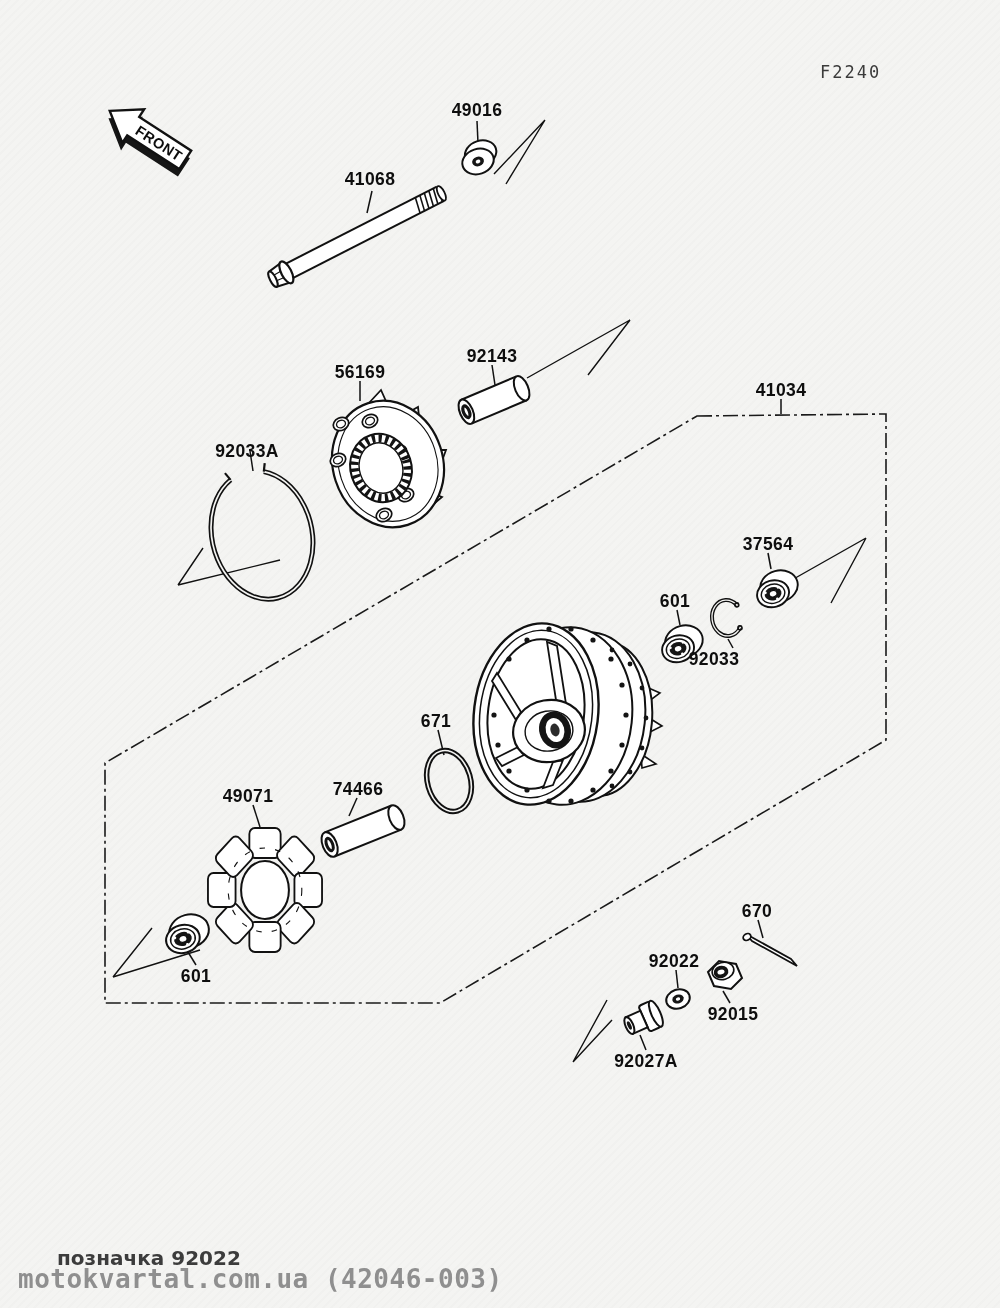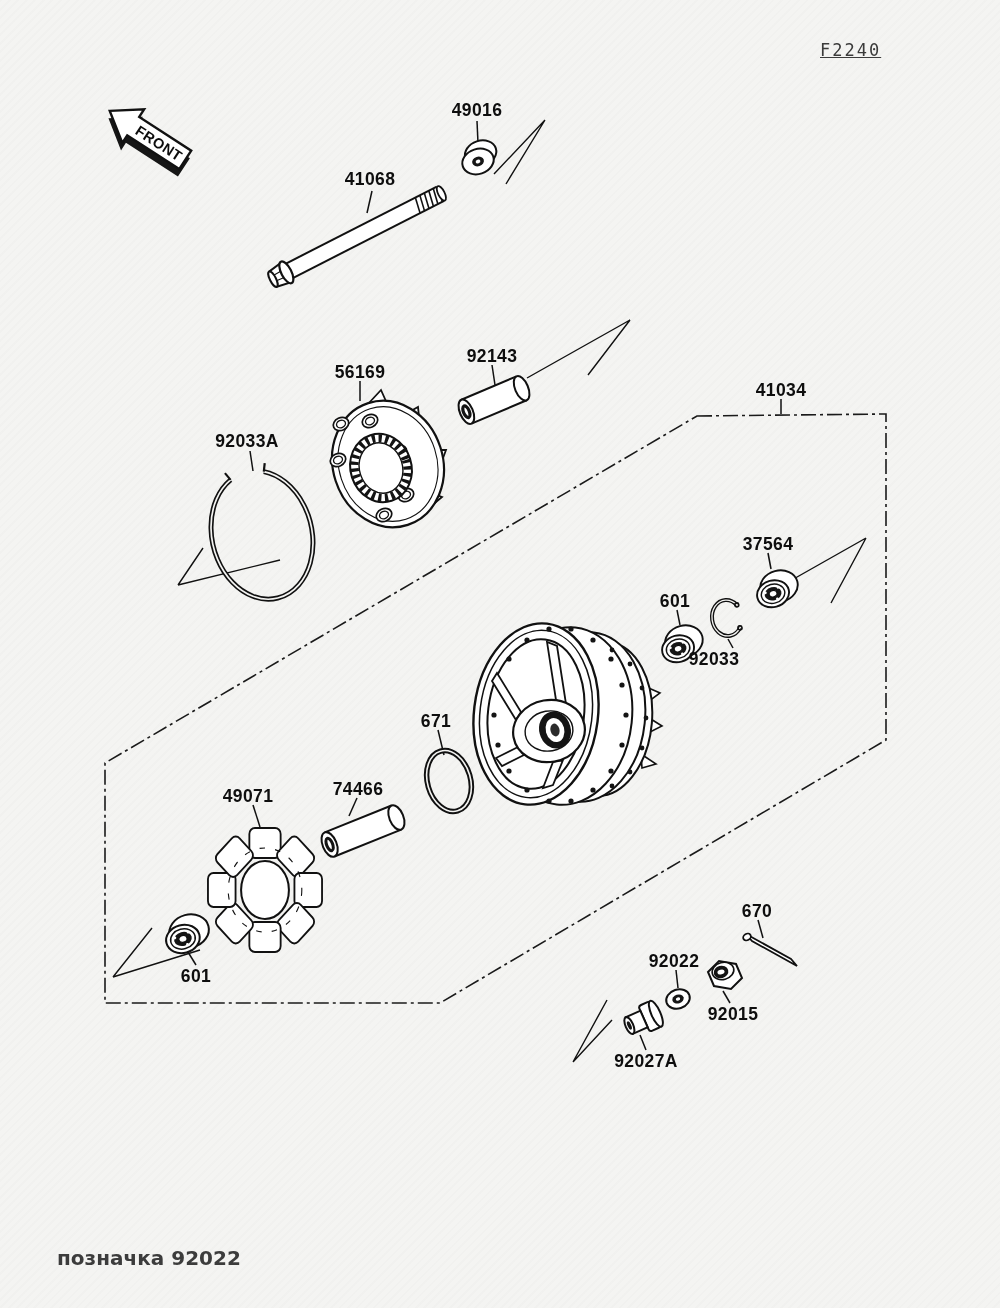--- a/index.html
+++ b/index.html
@@ -14,25 +14,24 @@
   svg.diagram{position:absolute;left:0;top:0;}
   .plabel{
     position:absolute;
     transform:translateX(-50%);
     font:bold 17.5px "Liberation Sans", sans-serif;
     color:#0e0e0e;
     letter-spacing:0.4px;
     white-space:nowrap;
   }
   .figcode{
-    position:absolute;left:820px;top:40px;
+    position:absolute;left:820px;top:62px;
     font:500 17px "DejaVu Sans Mono", monospace;
     color:#222;letter-spacing:2px;opacity:0.88;
     white-space:nowrap;
-    text-decoration:underline;
   }
   .wm1{
     position:absolute;left:57px;top:1246px;
     font:bold 20px "DejaVu Sans", sans-serif;
     color:#3c3c3c;white-space:nowrap;
   }
   .wm2{
     position:absolute;left:18px;top:1264px;
     font:bold 26px "DejaVu Sans Mono", monospace;
     color:#8f8f8f;letter-spacing:0.5px;white-space:nowrap;
@@ -291,28 +290,29 @@
 
 </svg>
 
 <div class="figcode">F2240</div>
 
 <div class="plabel" style="left:477px;top:100px">49016</div>
 <div class="plabel" style="left:370px;top:169px">41068</div>
 <div class="plabel" style="left:360px;top:362px">56169</div>
 <div class="plabel" style="left:492px;top:346px">92143</div>
 <div class="plabel" style="left:781px;top:380px">41034</div>
-<div class="plabel" style="left:247px;top:431px">92033A</div>
+<div class="plabel" style="left:247px;top:441px">92033A</div>
 <div class="plabel" style="left:768px;top:534px">37564</div>
 <div class="plabel" style="left:675px;top:591px">601</div>
 <div class="plabel" style="left:714px;top:649px">92033</div>
 <div class="plabel" style="left:436px;top:711px">671</div>
 <div class="plabel" style="left:248px;top:786px">49071</div>
 <div class="plabel" style="left:358px;top:779px">74466</div>
 <div class="plabel" style="left:196px;top:966px">601</div>
 <div class="plabel" style="left:757px;top:901px">670</div>
 <div class="plabel" style="left:674px;top:951px">92022</div>
 <div class="plabel" style="left:733px;top:1004px">92015</div>
 <div class="plabel" style="left:646px;top:1051px">92027A</div>
 
 <div class="wm1">позначка 92022</div>
+<div class="wm2">motokvartal.com.ua (42046-003)</div>
 
 </div>
 
 </body></html>

